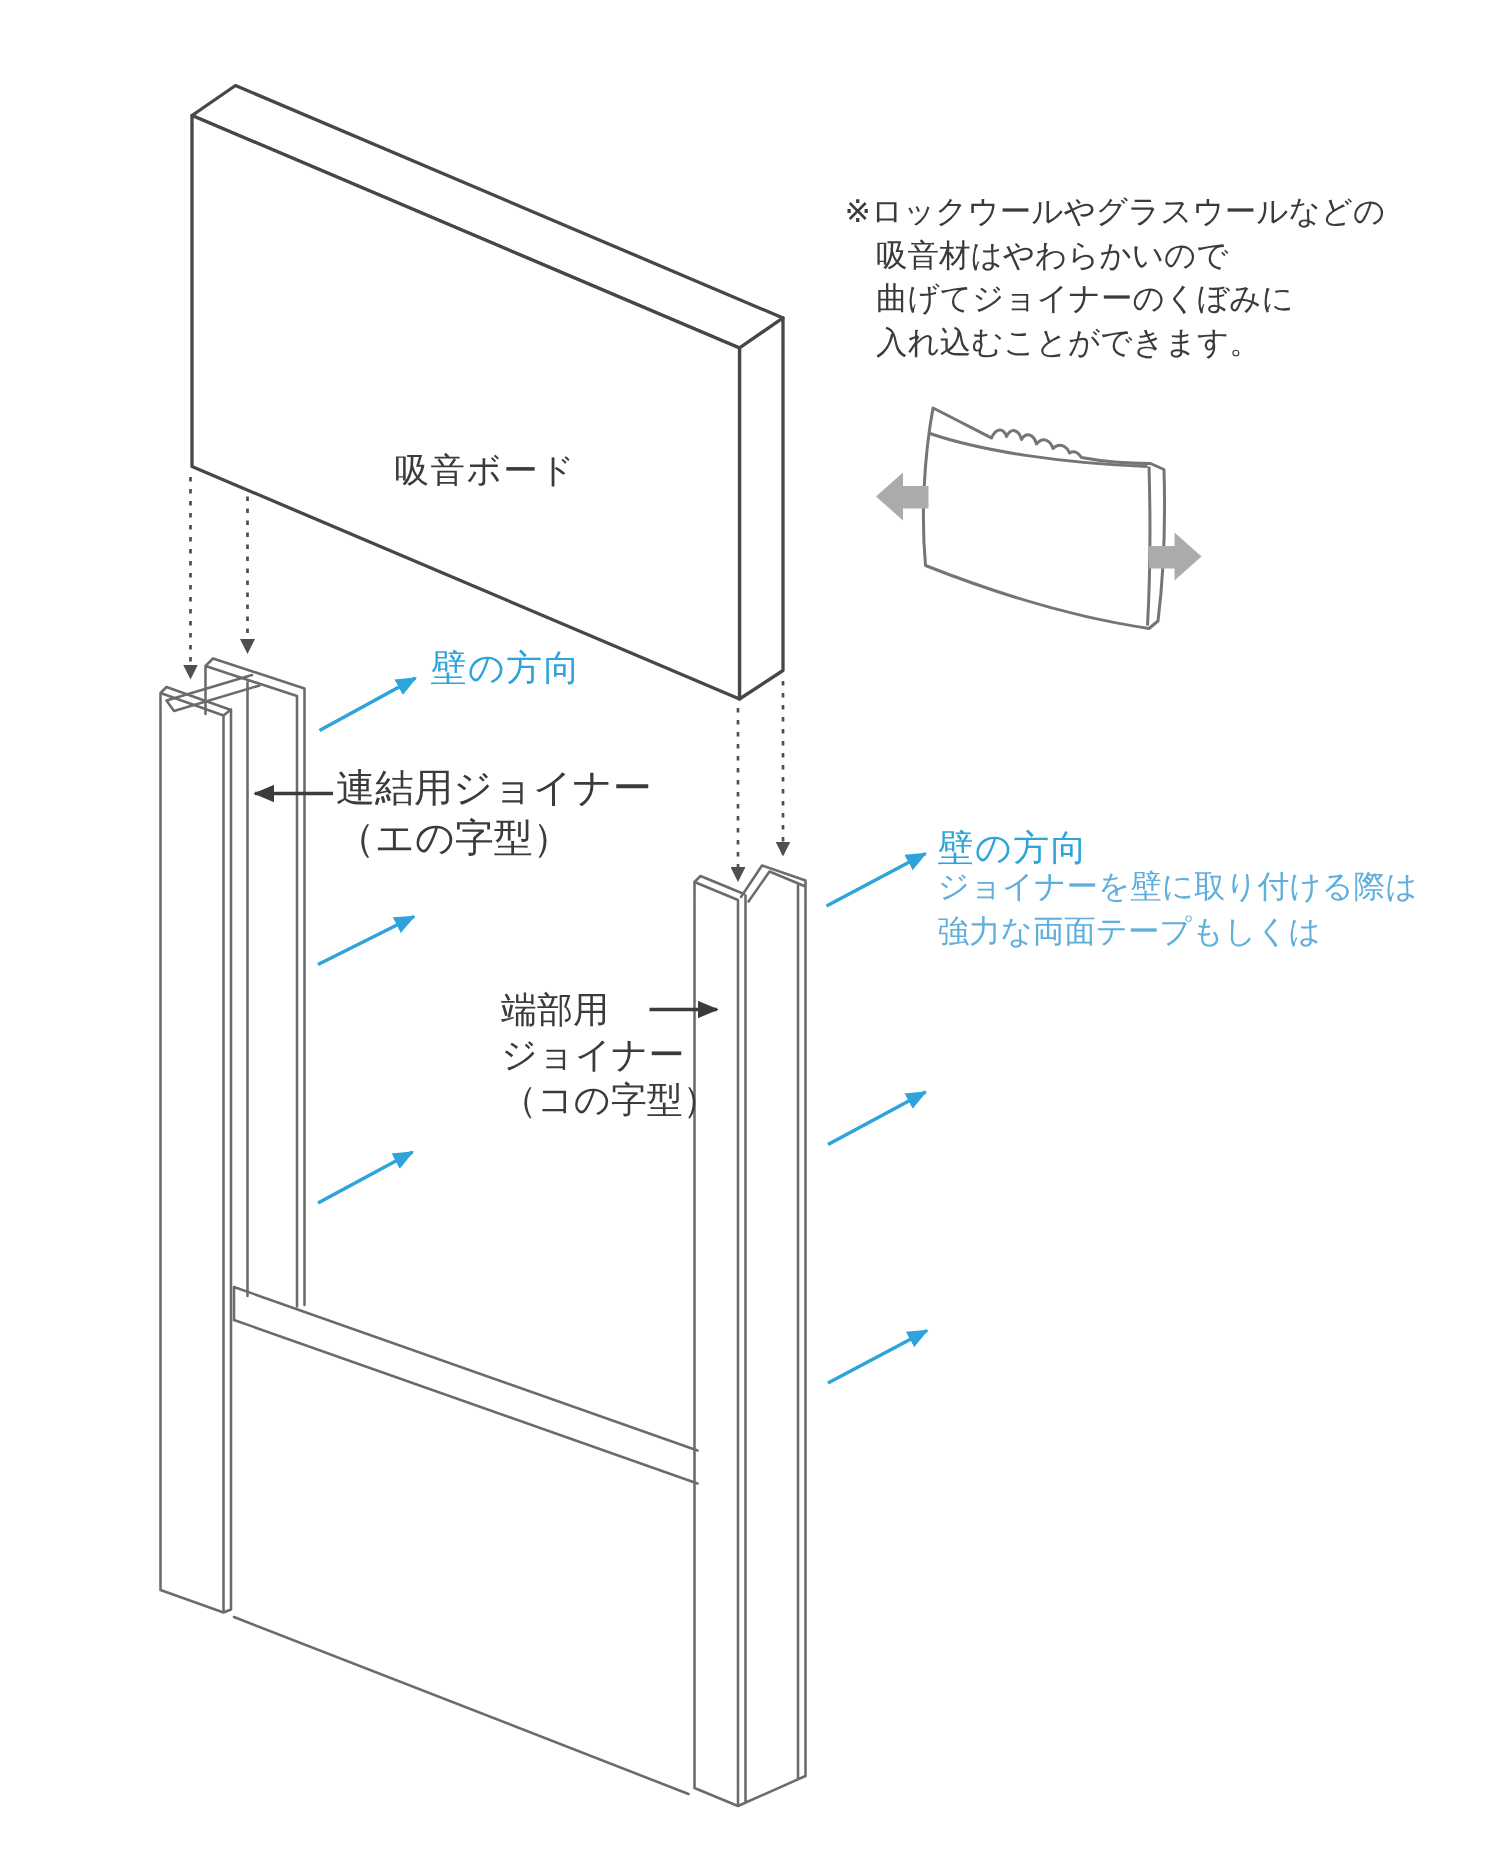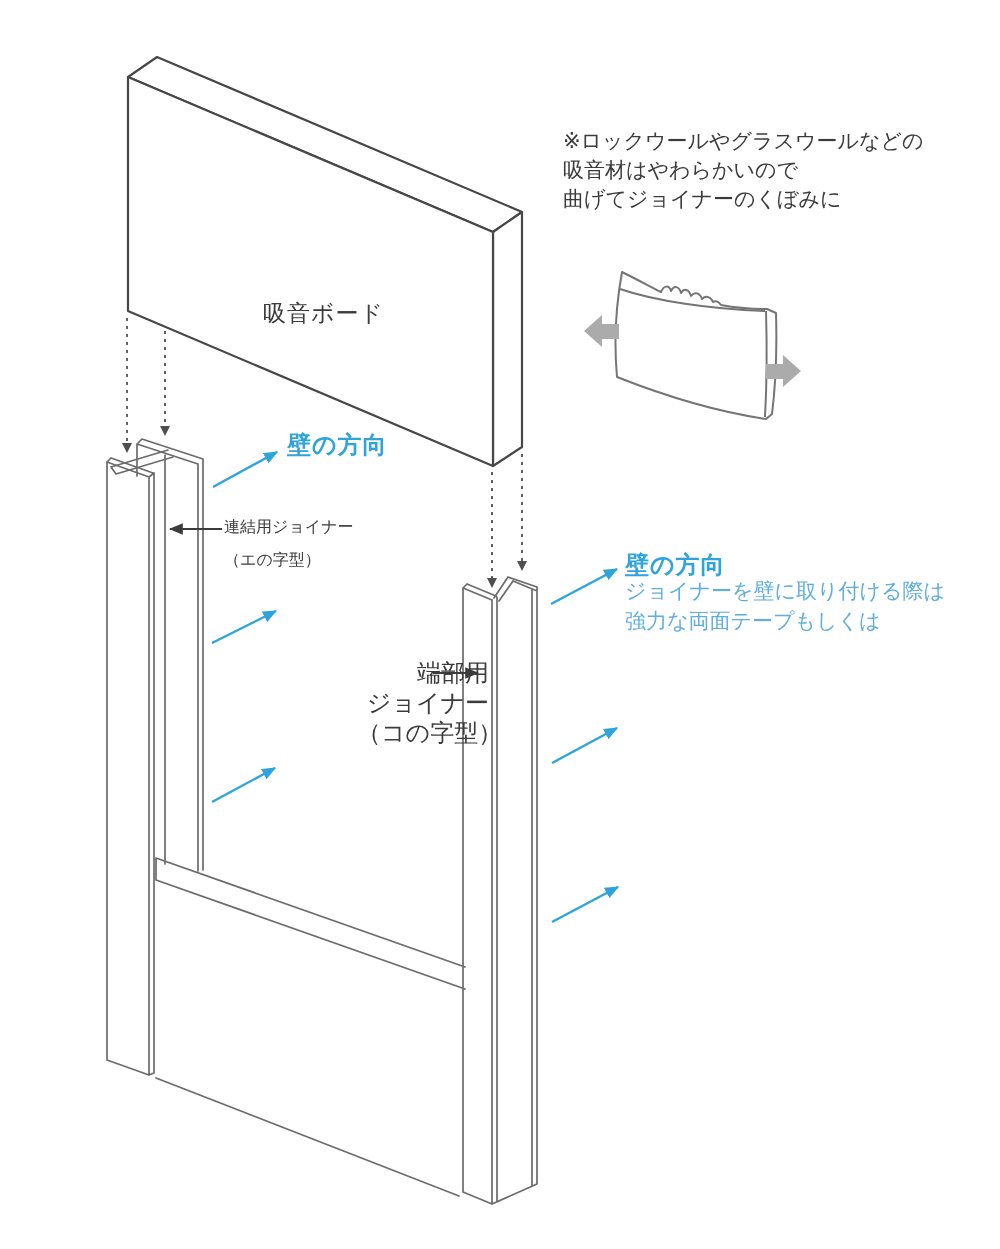--- a/index.html
+++ b/index.html
@@ -4,27 +4,27 @@
 <style>
   html,body{margin:0;padding:0;}
   body{
     width:1000px;height:1249px;background:#ffffff;position:relative;overflow:hidden;
     font-family:"DejaVu Sans",sans-serif;color:#3b3b3b;
   }
   .stage{position:absolute;inset:0;width:1000px;height:1108px;}
   svg.art{position:absolute;left:0;top:0;width:1000px;height:1249px;}
   .lbl{position:absolute;white-space:nowrap;}
   .note{left:563px;top:127px;font-size:21px;line-height:29px;color:#3b3b3b;}
-  .note .ind{}
+  .note .ind{margin-left:21px;}
   .board-label{left:263px;top:254px;font-size:23px;letter-spacing:1px;margin-top:44px;}
-  .wall-dir{font-size:24px;font-weight:700;color:#2ea4db;letter-spacing:1px;}
+  .wall-dir{font-size:24px;font-weight:400;color:#2ea4db;letter-spacing:1px;}
   .wall-dir-left{left:287px;top:429px;}
   .wall-dir-right{left:625px;top:549px;}
-  .joiner-link{left:224px;top:510px;font-size:16px;line-height:33px;color:#3b3b3b;}
-  .joiner-end{left:357px;top:658px;width:132px;text-align:right;font-size:24px;line-height:30px;color:#3b3b3b;}
+  .joiner-link{left:224px;top:510px;font-size:26px;line-height:33px;color:#3b3b3b;}
+  .joiner-end{left:334px;top:658px;width:132px;text-align:left;font-size:24px;line-height:30px;color:#3b3b3b;}
   .mounting-note{left:625px;top:576px;font-size:21px;line-height:30px;color:#5faedc;}
 </style>
 </head>
 <body>
 
 <div class="stage">
 
   <svg class="art" viewBox="0 0 1000 1249" aria-hidden="true">
     <defs>
       <marker id="mBlue" viewBox="0 0 12 10" refX="11" refY="5" markerWidth="14" markerHeight="12" orient="auto" markerUnits="userSpaceOnUse">
@@ -113,20 +113,21 @@
       <line x1="551" y1="604" x2="617" y2="569" marker-end="url(#mBlue)"></line>
       <line x1="552" y1="763" x2="617" y2="728" marker-end="url(#mBlue)"></line>
       <line x1="552" y1="922" x2="618" y2="887" marker-end="url(#mBlue)"></line>
     </g>
   </svg>
 
   <div class="lbl note">
     <div>※ロックウールやグラスウールなどの</div>
     <div class="ind">吸音材はやわらかいので</div>
     <div class="ind">曲げてジョイナーのくぼみに</div>
+    <div class="ind">入れ込むことができます。</div>
   </div>
 
   <div class="lbl board-label">吸音ボード</div>
 
   <div class="lbl wall-dir wall-dir-left">壁の方向</div>
 
   <div class="lbl joiner-link">
     <div>連結用ジョイナー</div>
     <div>（エの字型）</div>
   </div>

